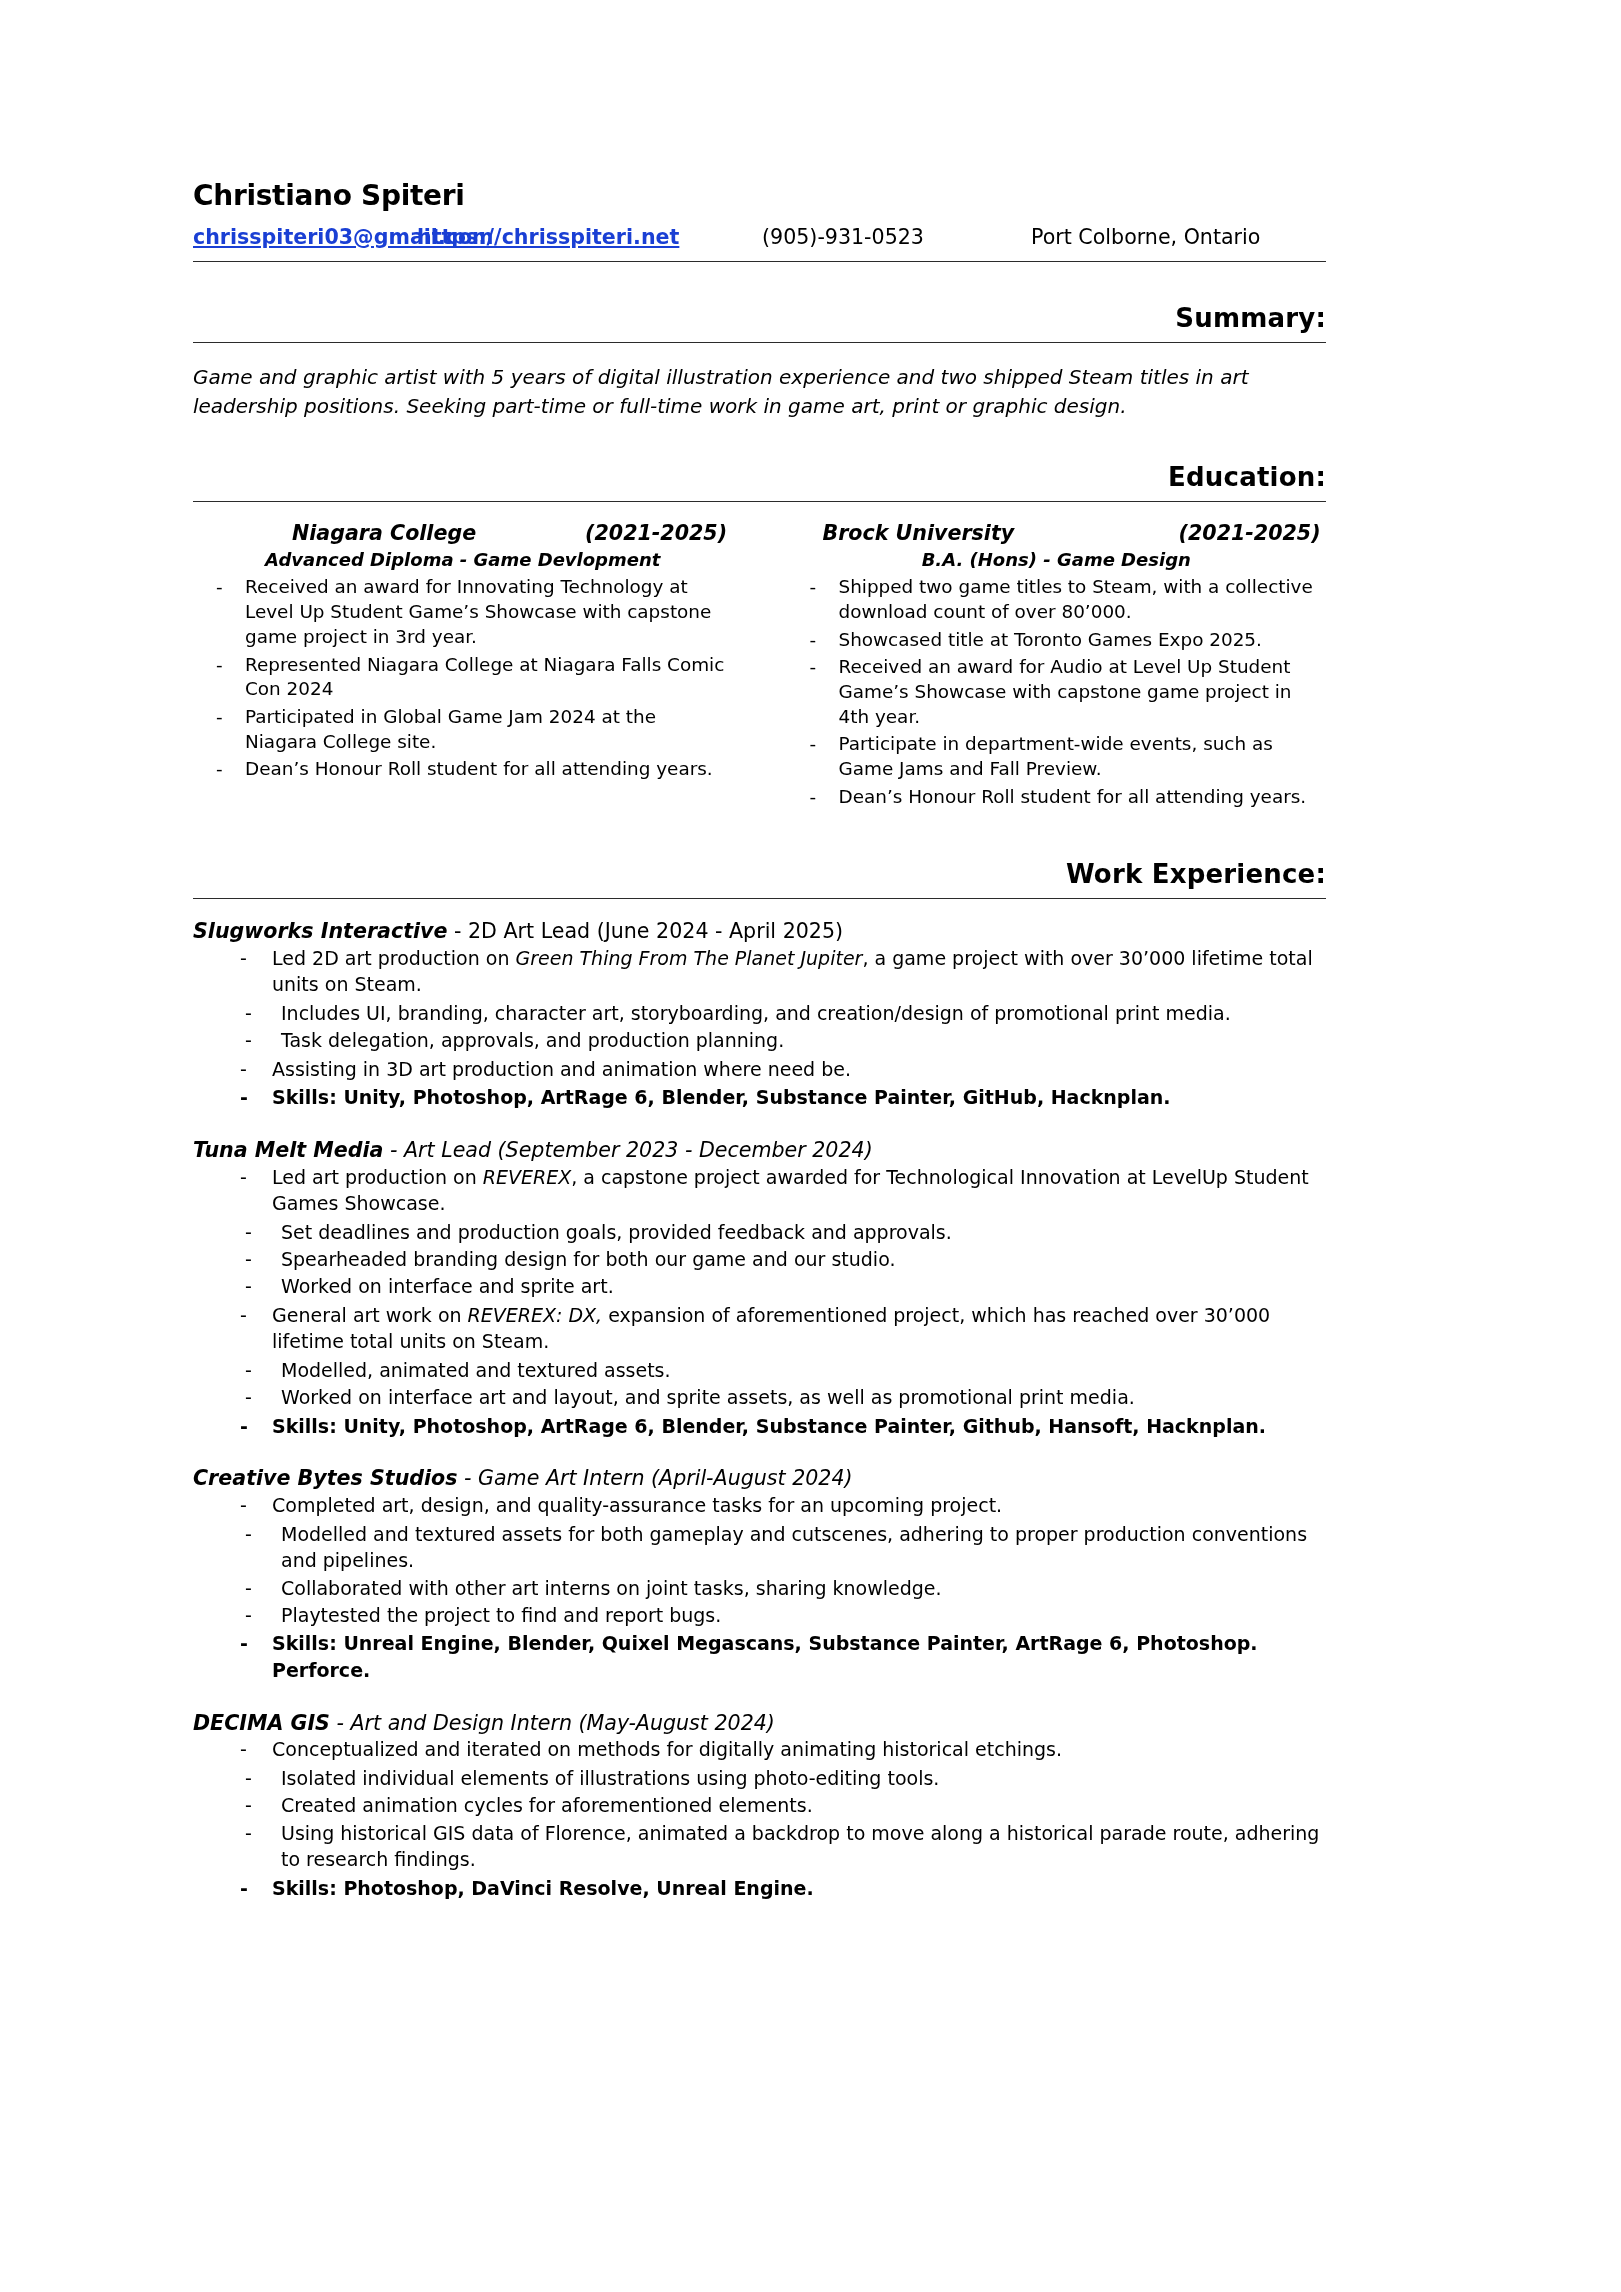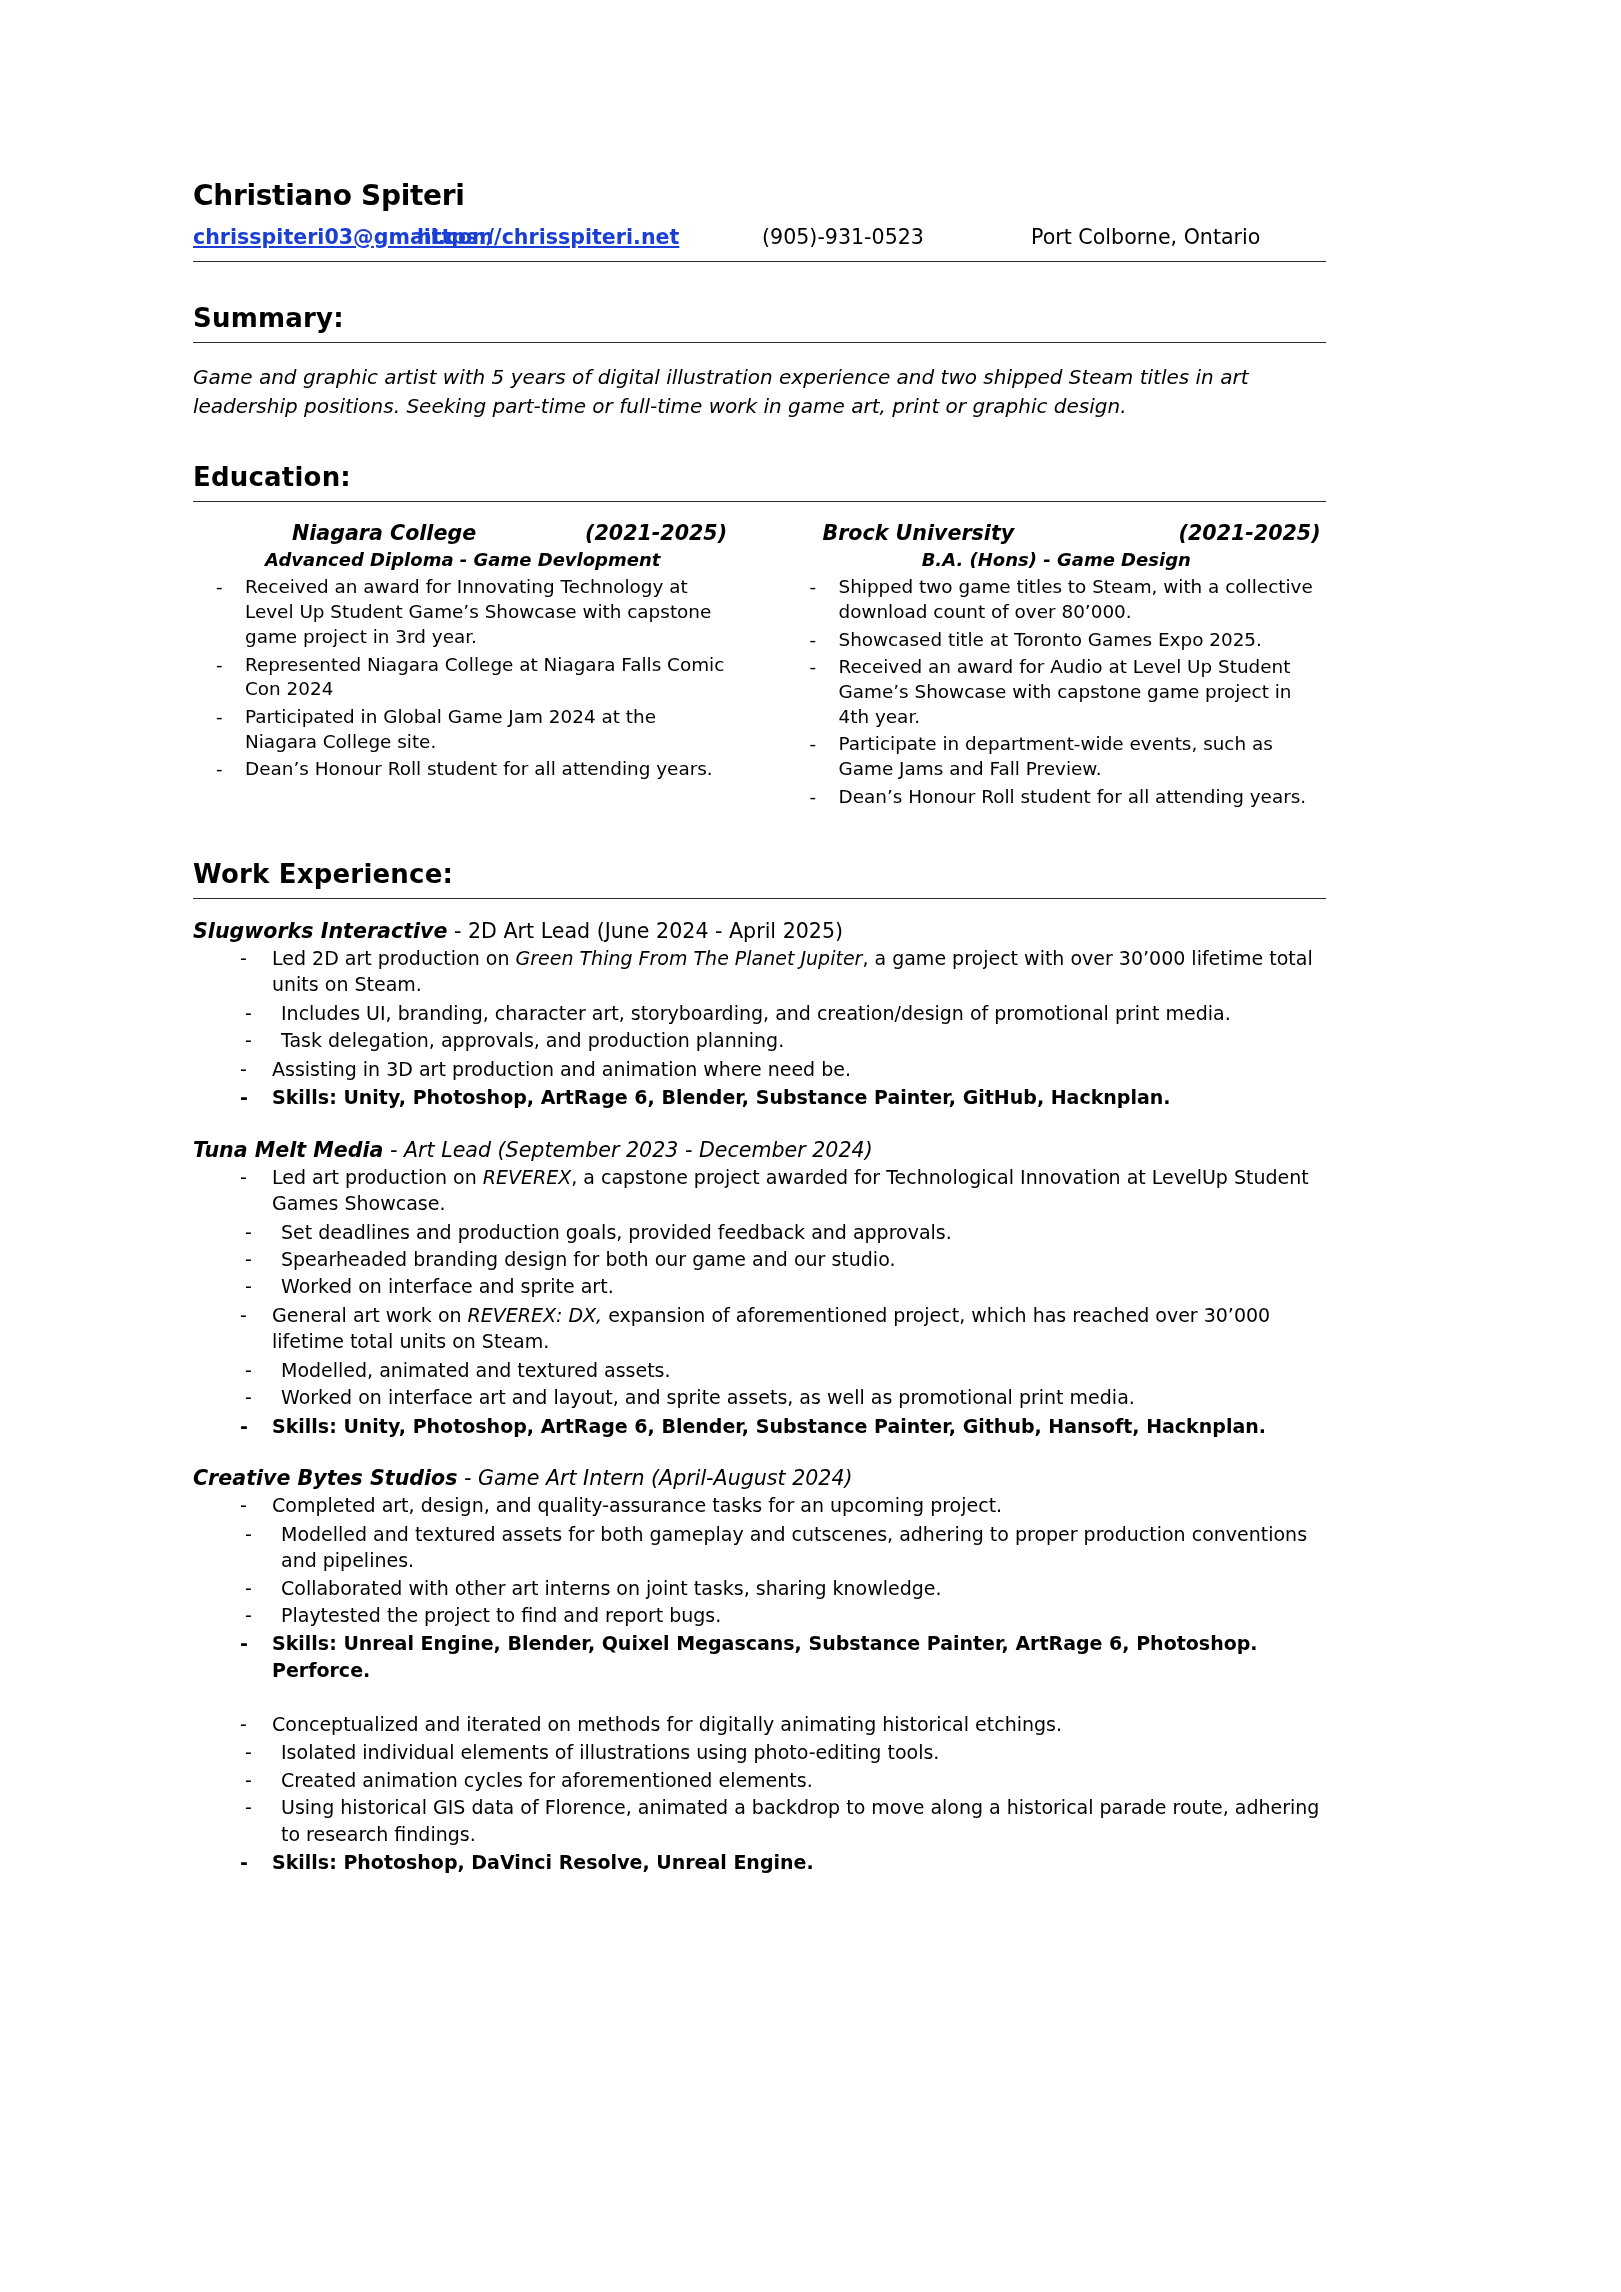--- a/index.html
+++ b/index.html
@@ -47,20 +47,21 @@
     border: none;
     border-top: 1.3px solid #2b2b2b;
     margin: 0;
   }
   .rule-head { margin-top: 3.6px; margin-bottom: 0; }
   .section-title {
     font-size: 26px;
     font-weight: bold;
     margin: 41px 0 9px 0;
     letter-spacing: 0.2px;
+    text-align: right;
   }
   .section-rule {
     border-top: 1.3px solid #2b2b2b;
     margin-bottom: 19.7px;
   }
   .summary-text {
     font-style: italic;
     font-size: 20px;
     line-height: 1.45;
     margin: 0 0 5.4px 0;
@@ -271,20 +272,21 @@
           <li><span>Completed art, design, and quality-assurance tasks for an upcoming project.</span></li>
           <ul class="lvl2">
             <li>Modelled and textured assets for both gameplay and cutscenes, adhering to proper production conventions and pipelines.</li>
             <li>Collaborated with other art interns on joint tasks, sharing knowledge.</li>
             <li>Playtested the project to find and report bugs.</li>
           </ul>
         </ul>
         <div class="skills-line">Skills: Unreal Engine, Blender, Quixel Megascans, Substance Painter, ArtRage 6, Photoshop. Perforce.</div>
       </div>
       <div class="job">
+        <div class="job-head"><span class="job-company">DECIMA GIS</span><span class="job-role ital">    - Art and Design Intern (May-August 2024)</span></div>
         <ul class="lvl1">
           <li><span>Conceptualized and iterated on methods for digitally animating historical etchings.</span></li>
           <ul class="lvl2">
             <li>Isolated individual elements of illustrations using photo-editing tools.</li>
             <li>Created animation cycles for aforementioned elements.</li>
             <li>Using historical GIS data of Florence, animated a backdrop to move along a historical parade route, adhering to research findings.</li>
           </ul>
         </ul>
         <div class="skills-line">Skills: Photoshop, DaVinci Resolve, Unreal Engine.</div>
       </div>

